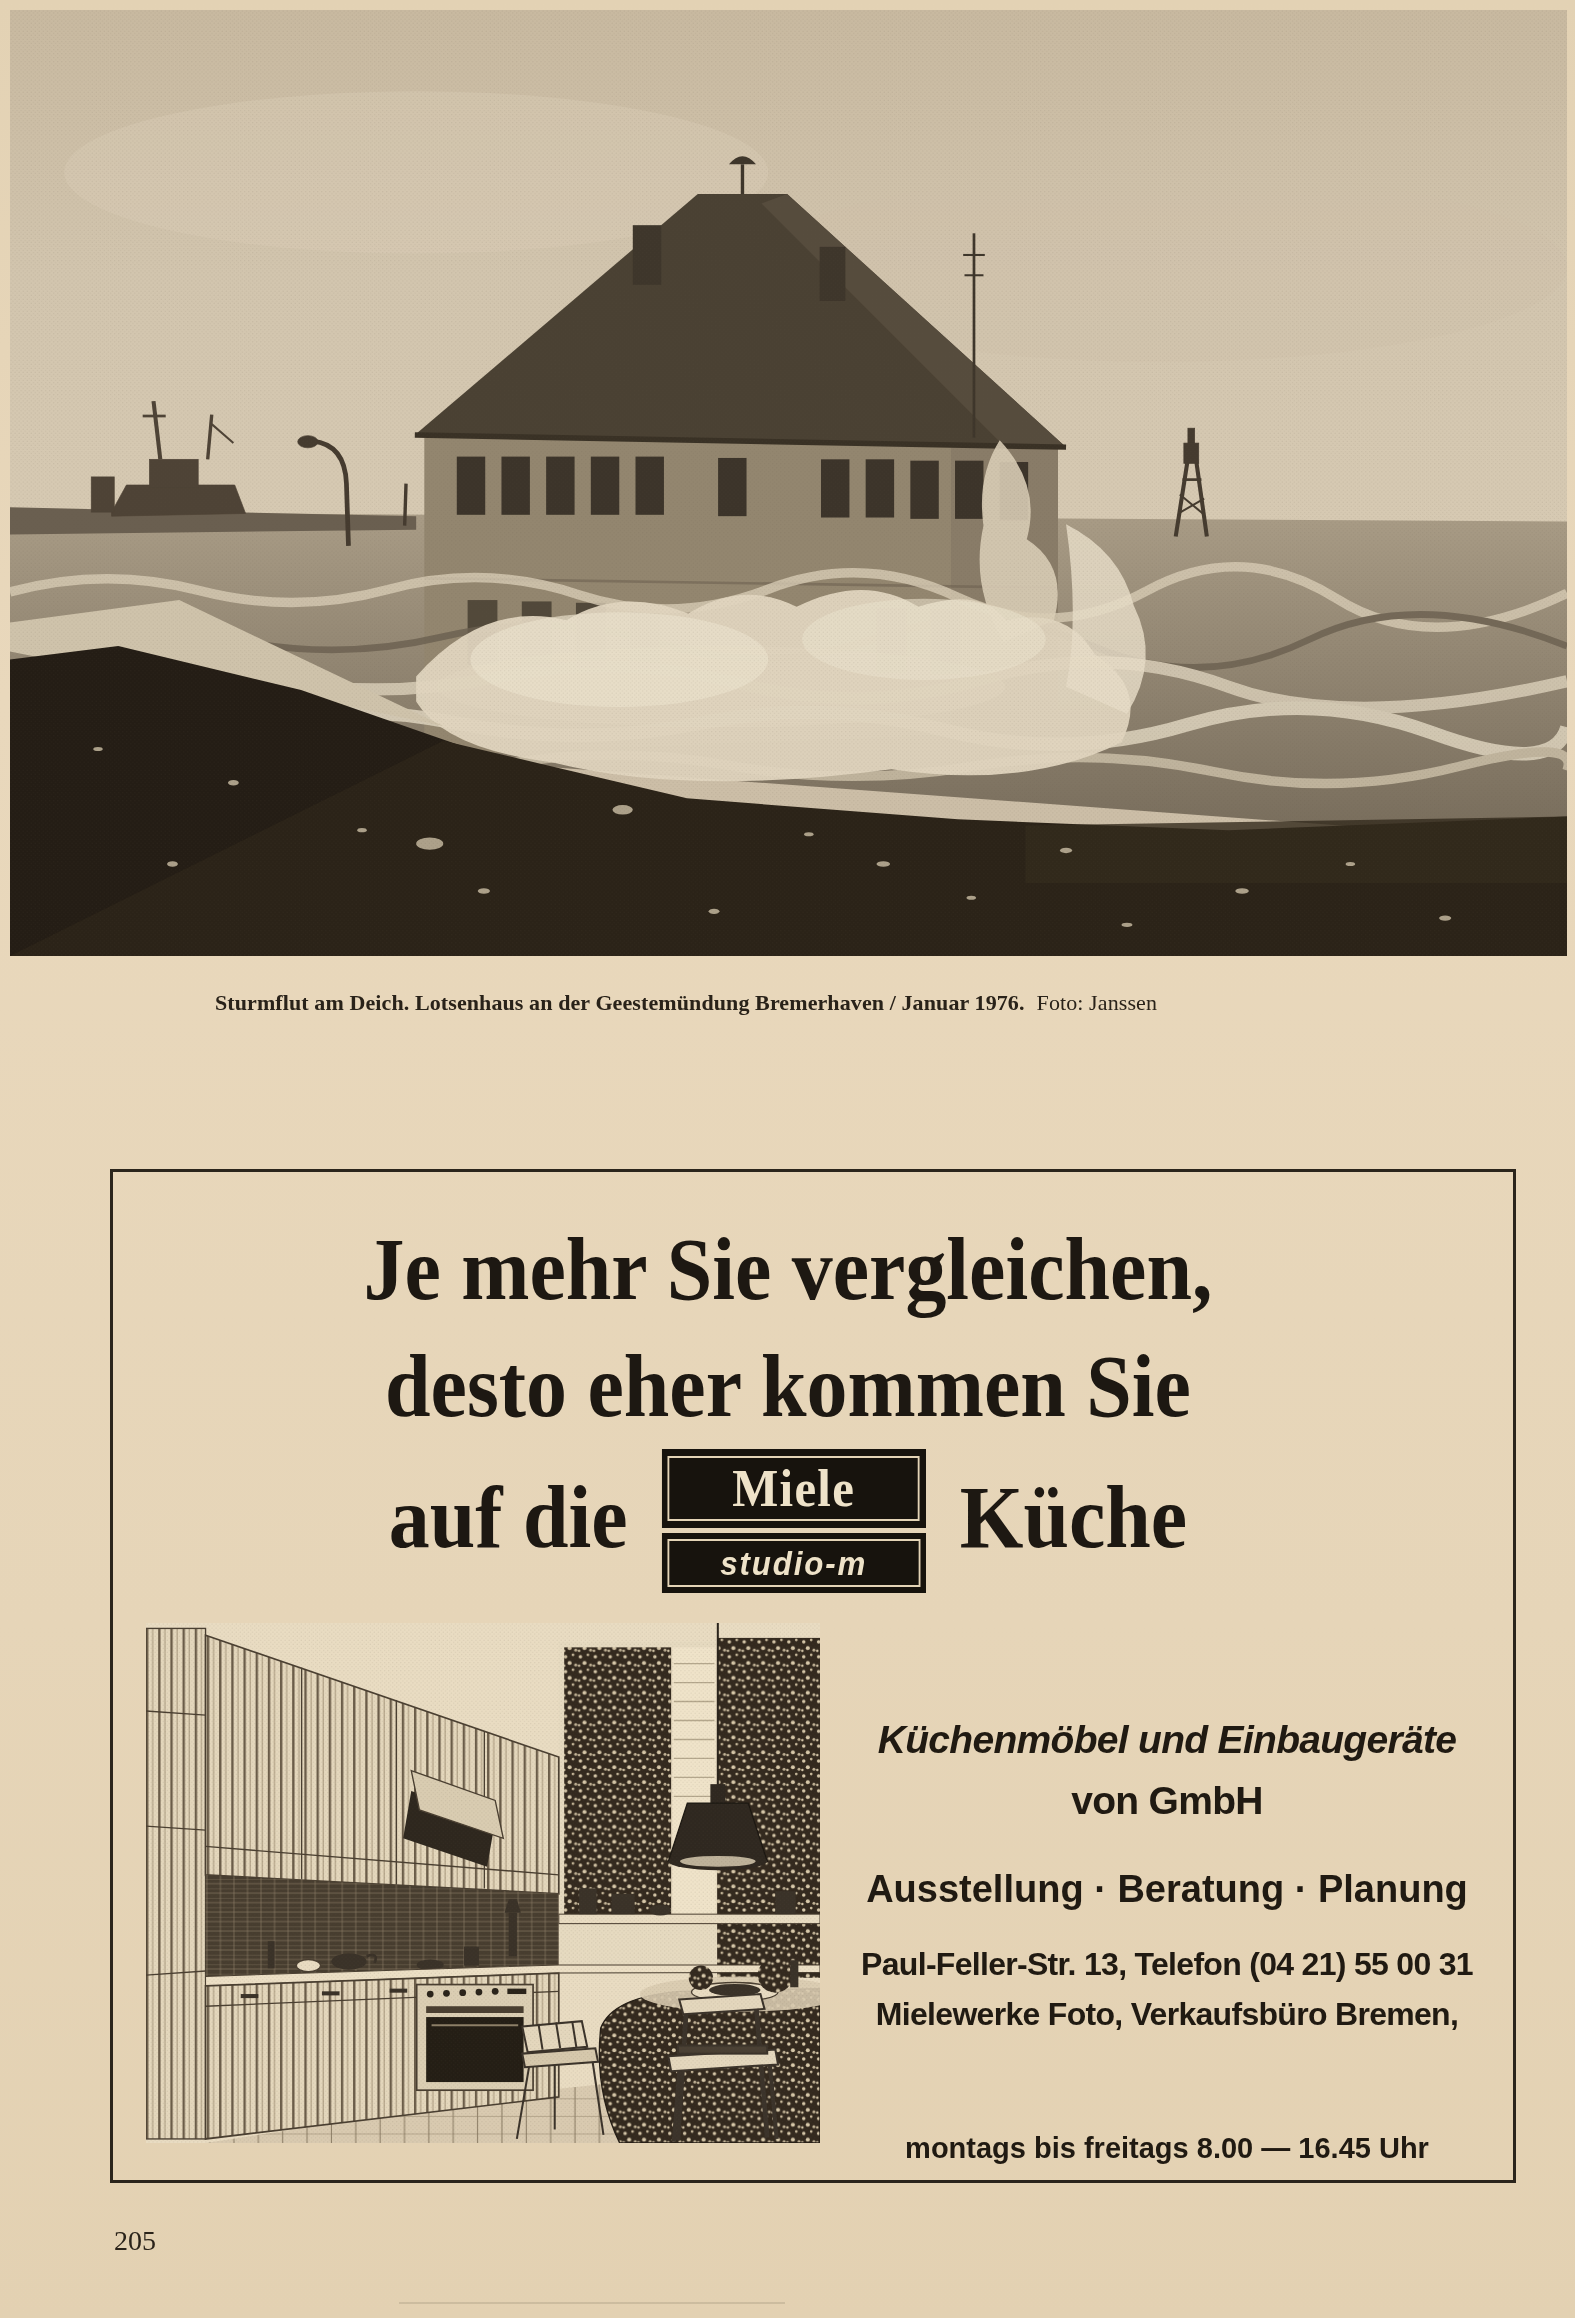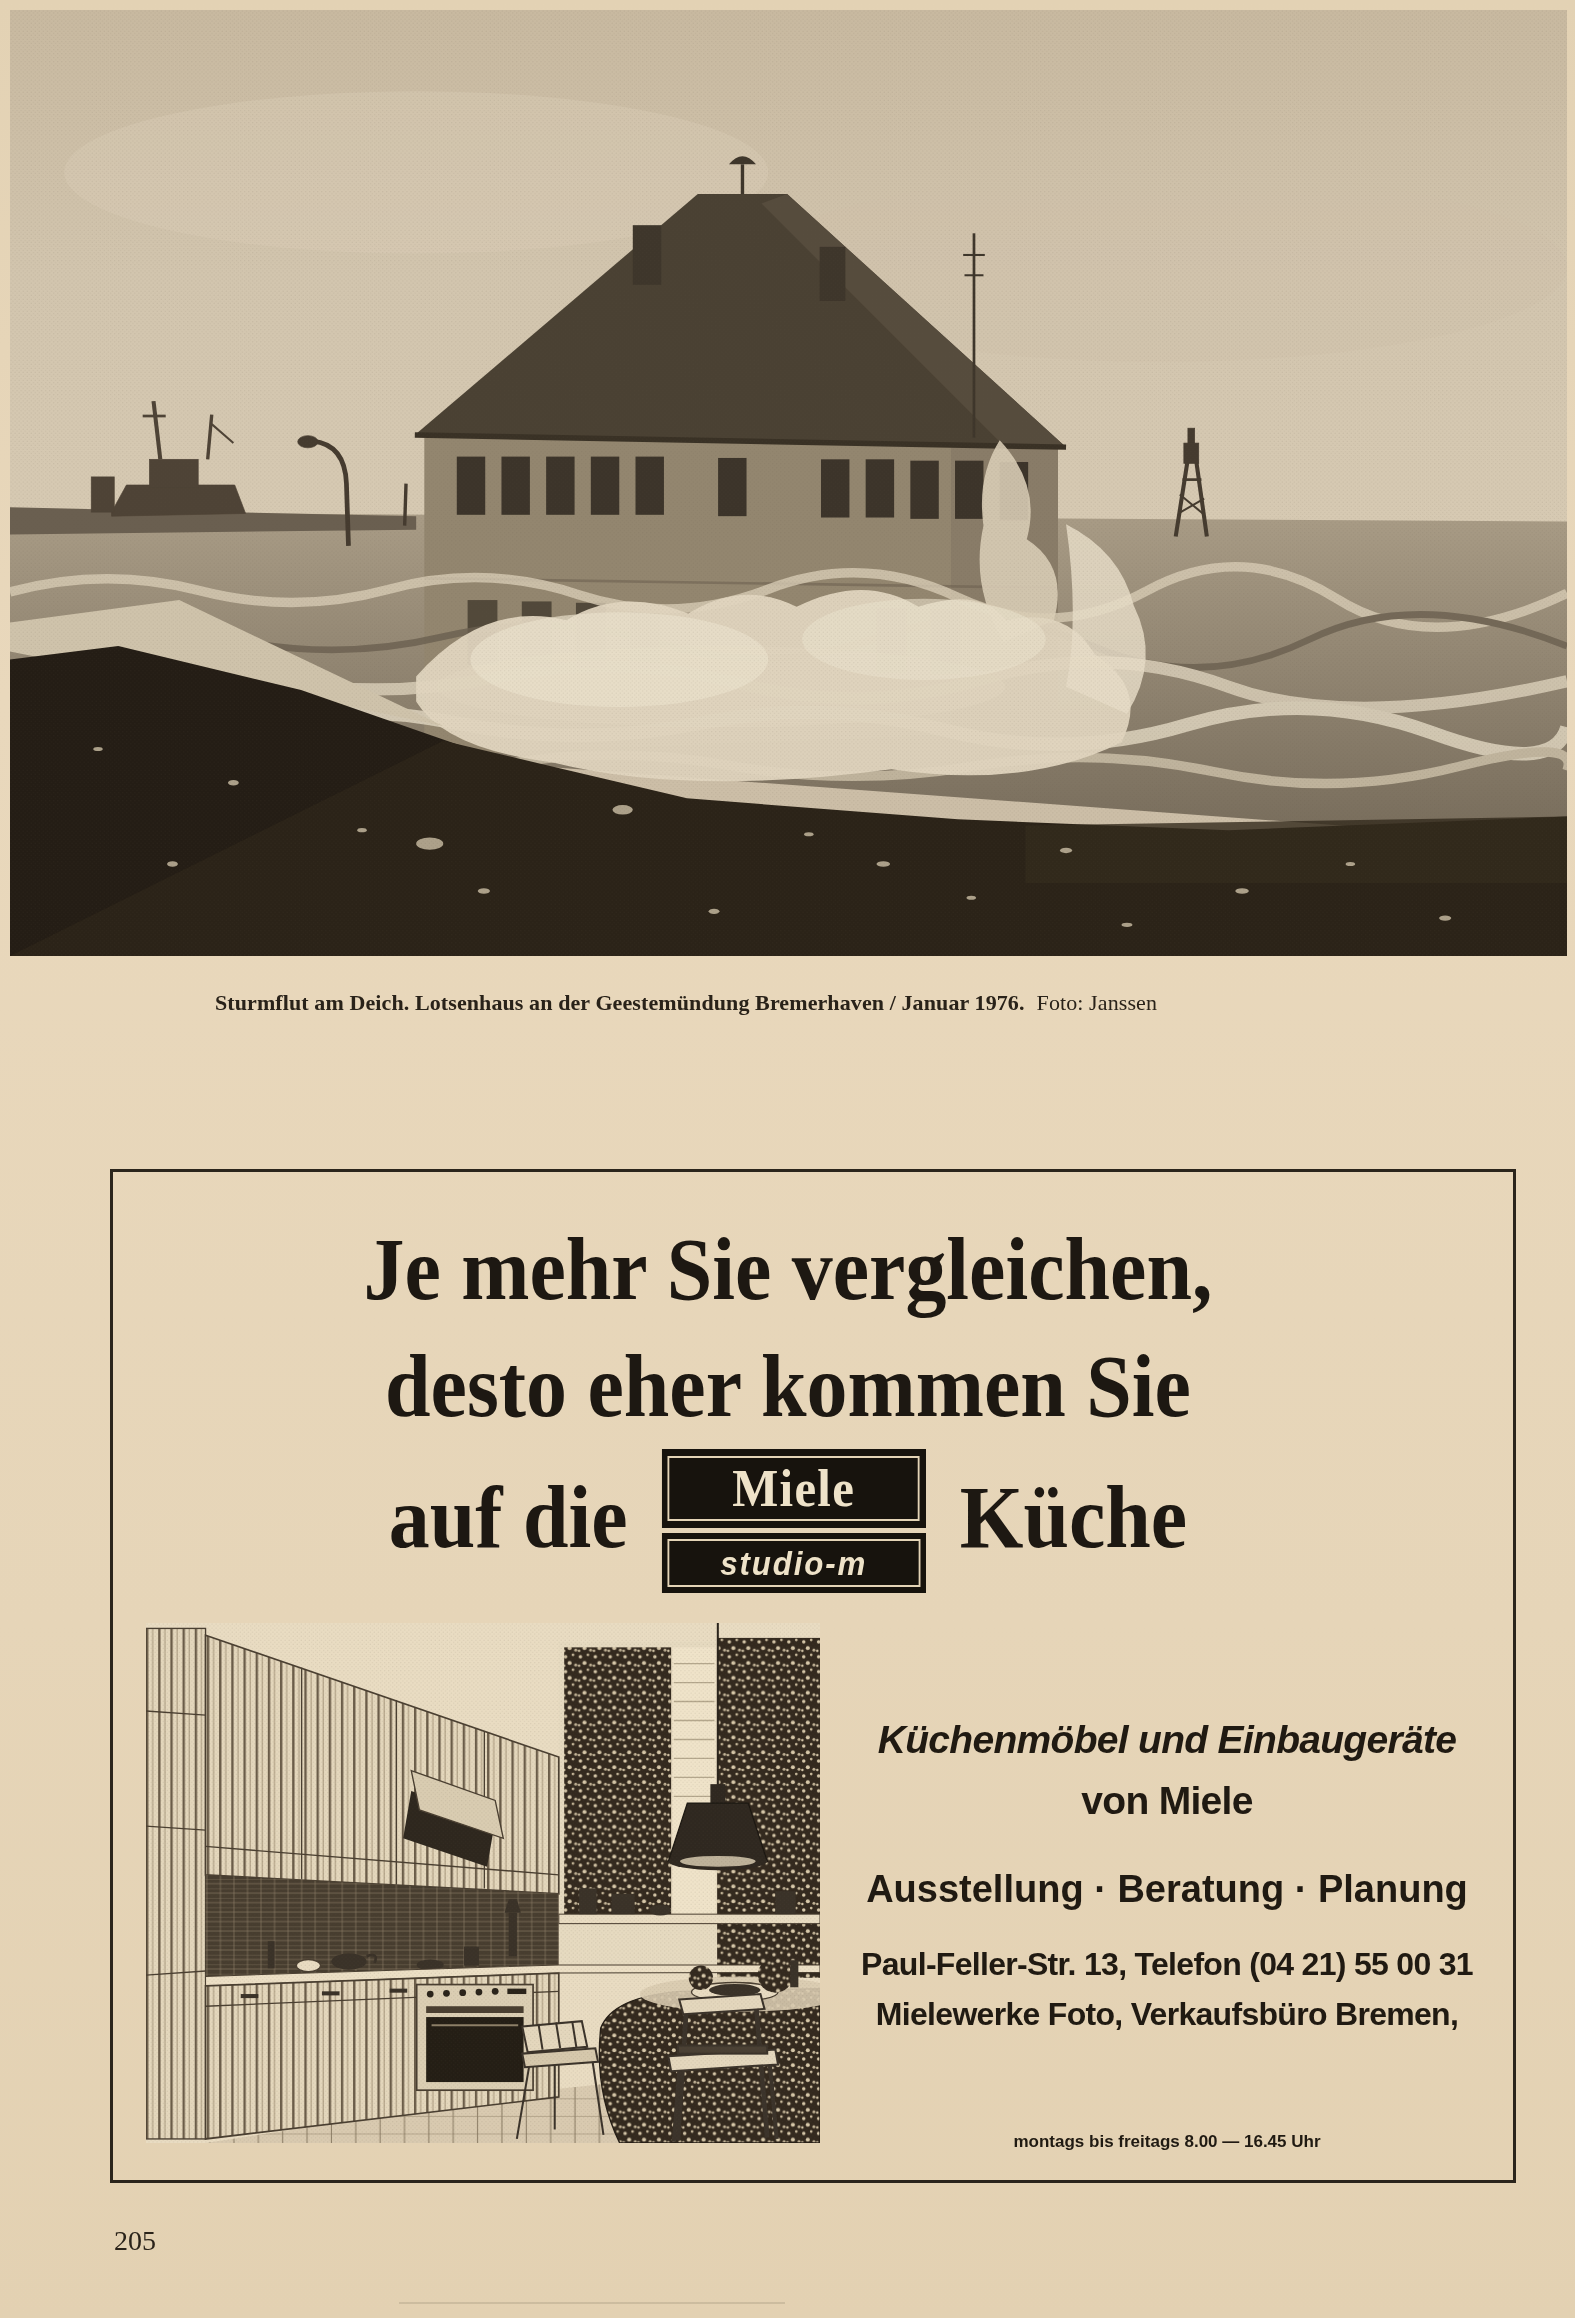--- a/index.html
+++ b/index.html
@@ -78,21 +78,21 @@
   .adline {
     position:absolute; left:822px; width:690px; text-align:center;
     font-family:"Liberation Sans", sans-serif; font-weight:bold; color:#201a12;
     white-space:nowrap;
   }
   .sub1     { top:1718px; font-size:39px; letter-spacing:-0.7px;font-style:italic; }
   .sub2     { top:1779px; font-size:39px; letter-spacing:-0.7px; }
   .services { top:1868px; font-size:38px; letter-spacing:0; }
   .addr1    { top:1996px; font-size:32px; letter-spacing:-0.7px; }
   .addr2    { top:1946px; font-size:32px; letter-spacing:-0.7px; }
-  .hours    { top:2132px; font-size:17px; letter-spacing:0; }
+  .hours    { top:2132px; font-size:29px; letter-spacing:0; }
 
   .page-number {
     position:absolute; left:114px; top:2225px;
     font-family:"Liberation Serif", serif; font-size:28px; color:#2a231a;
   }
   .scan-line {
     position:absolute; left:399px; top:2302px; width:386px; height:2px;
     background:#b9ab90; opacity:.55;
   }
 </style>
@@ -405,21 +405,21 @@
       <rect x="786" y="624" width="132" height="12" fill="#4a4034"></rect>
       <line x1="788" y1="662" x2="780" y2="766" stroke-width="6"></line>
       <line x1="922" y1="654" x2="932" y2="762" stroke-width="6"></line>
     </g>
 
     <rect width="996" height="768" fill="url(#kht)" opacity=".13"></rect>
   </svg>
 </div>
 
 <div class="adline sub1">Küchenmöbel und Einbaugeräte</div>
-<div class="adline sub2">von Miele</div>
+<div class="adline sub2">von GmbH</div>
 <div class="adline services">Ausstellung · Beratung · Planung</div>
 <div class="adline addr1">Mielewerke Foto, Verkaufsbüro Bremen,</div>
 <div class="adline addr2">Paul-Feller-Str. 13, Telefon (04 21) 55 00 31</div>
 <div class="adline hours">montags bis freitags 8.00 — 16.45 Uhr</div>
 
 <div class="page-number">205</div>
 <div class="scan-line"></div>
 
 
 </body></html>

